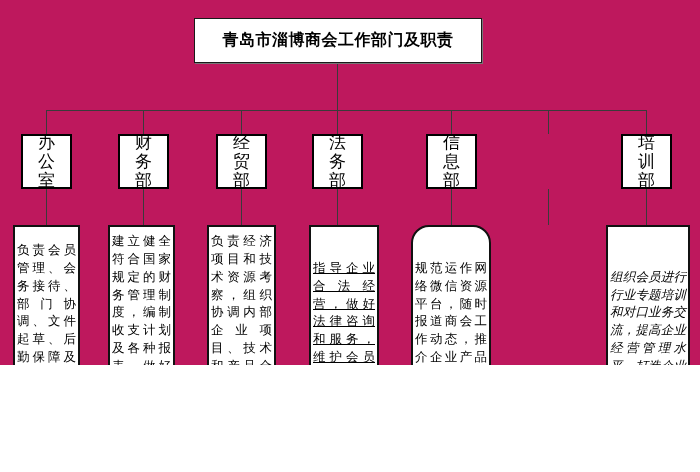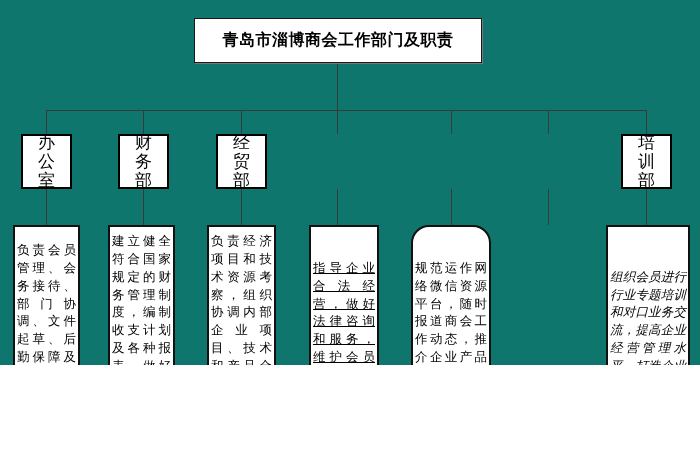--- a/index.html
+++ b/index.html
@@ -7,21 +7,21 @@
     padding: 0;
     background: #ffffff;
   }
   body {
     font-family: "DejaVu Sans", "Liberation Sans", sans-serif;
   }
   #canvas {
     position: relative;
     width: 700px;
     height: 365px;
-    background: #0f766e;
+    background: #be185d;
     overflow: hidden;
   }
 
   
   .box {
     position: absolute;
     box-sizing: border-box;
     background: #ffffff;
     border: 1px solid #000000;
     z-index: 3;
@@ -119,20 +119,26 @@
 
   <div class="box dept-box" style="left:21px;  top:134px; width:51px;">
     <span class="dept-text">办公室</span>
   </div>
   <div class="box dept-box" style="left:216px; top:134px; width:51px;">
     <span class="dept-text">经贸部</span>
   </div>
   <div class="box dept-box" style="left:118px; top:134px; width:51px;">
     <span class="dept-text">财务部</span>
   </div>
+  <div class="box dept-box" style="left:312px; top:134px; width:51px;">
+    <span class="dept-text">法务部</span>
+  </div>
+  <div class="box dept-box" style="left:426px; top:134px; width:51px;">
+    <span class="dept-text">信息部</span>
+  </div>
   <div class="box dept-box" style="left:621px; top:134px; width:51px;">
     <span class="dept-text">培训部</span>
   </div>
 
   <div class="box desc-box" style="left:13px;  top:225px; width:67px;  height:210px;">
     <span class="desc-text">负责会员管理、会务接待、部门协调、文件起草、后勤保障及各项日常管理服务工作。</span>
   </div>
   <div class="box desc-box" style="left:108px; top:225px; width:67px;  height:210px;">
     <span class="desc-text">建立健全符合国家规定的财务管理制度，编制收支计划及各种报表，做好日常财务及会费管理工作。</span>
   </div>

